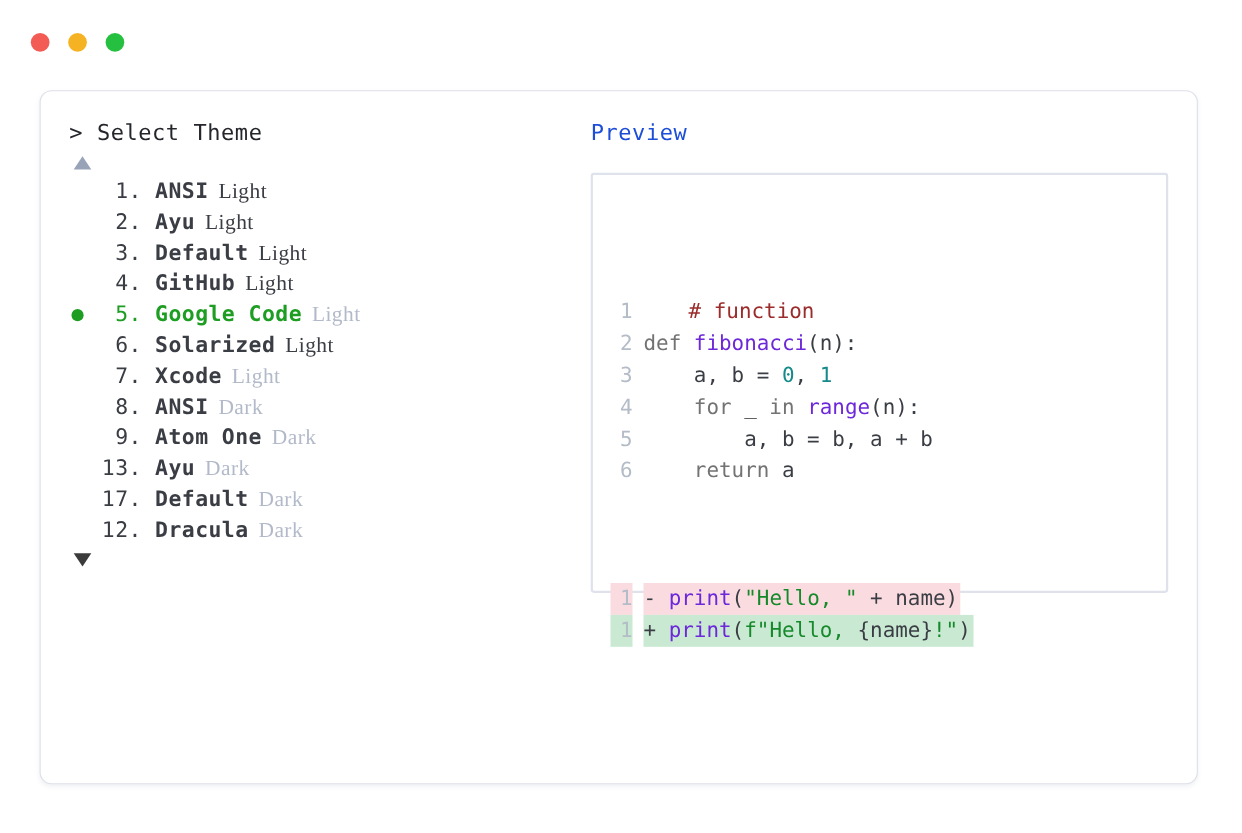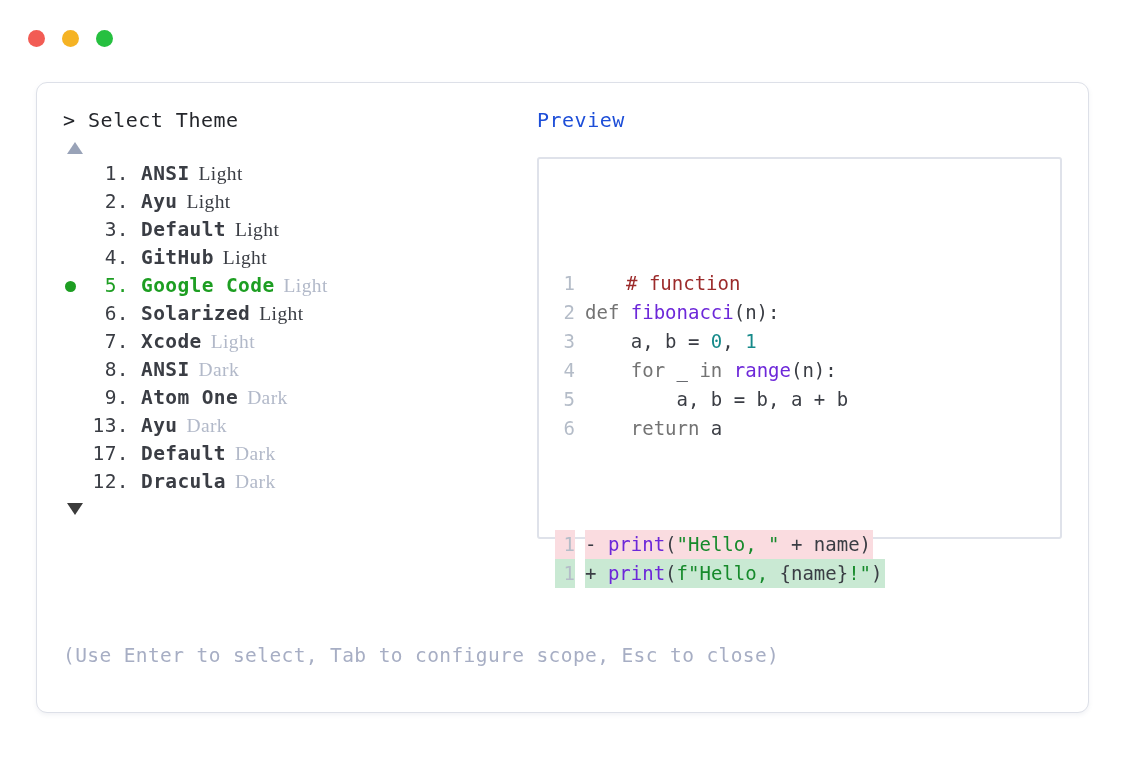--- a/index.html
+++ b/index.html
@@ -229,16 +229,15 @@
     <div class="right-col">
       <div class="preview-label">Preview</div>
       <div class="code-box">
         <div class="code-body">
           <div id="code-lines"><div class="code-line"><span class="gutter">1</span><span class="code-text"><span class="tok-comment"># function</span></span></div><div class="code-line"><span class="gutter">2</span><span class="code-text"><span class="tok-kw">def </span><span class="tok-fn">fibonacci</span><span class="tok-punct">(n):</span></span></div><div class="code-line"><span class="gutter">3</span><span class="code-text"><span class="tok-plain">    a, b = </span><span class="tok-num">0</span><span class="tok-plain">, </span><span class="tok-num">1</span></span></div><div class="code-line"><span class="gutter">4</span><span class="code-text"><span class="tok-plain">    </span><span class="tok-kw">for</span><span class="tok-plain"> _ </span><span class="tok-kw">in</span><span class="tok-plain"> </span><span class="tok-fn">range</span><span class="tok-punct">(n):</span></span></div><div class="code-line"><span class="gutter">5</span><span class="code-text"><span class="tok-plain">        a, b = b, a + b</span></span></div><div class="code-line"><span class="gutter">6</span><span class="code-text"><span class="tok-plain">    </span><span class="tok-kw">return</span><span class="tok-plain"> a</span></span></div></div>
           <div class="diff-block" id="diff-lines"><div class="diff-line diff-del"><span class="gutter">1</span><span class="diff-body"><span class="diff-mark">-</span><span class="tok-plain"> </span><span class="tok-fn">print</span><span class="tok-punct">(</span><span class="tok-str">"Hello, "</span><span class="tok-plain"> + name)</span></span></div><div class="diff-line diff-add"><span class="gutter">1</span><span class="diff-body"><span class="diff-mark">+</span><span class="tok-plain"> </span><span class="tok-fn">print</span><span class="tok-punct">(</span><span class="tok-str">f"Hello, </span><span class="tok-plain">{name}</span><span class="tok-str">!"</span><span class="tok-punct">)</span></span></div></div>
         </div>
       </div>
     </div>
 
-    <div class="footer-hint">(Use Enter to select, Tab to configure scope, Esc to close)</div>
 
   </div>
 </div>
 
 </body></html>

